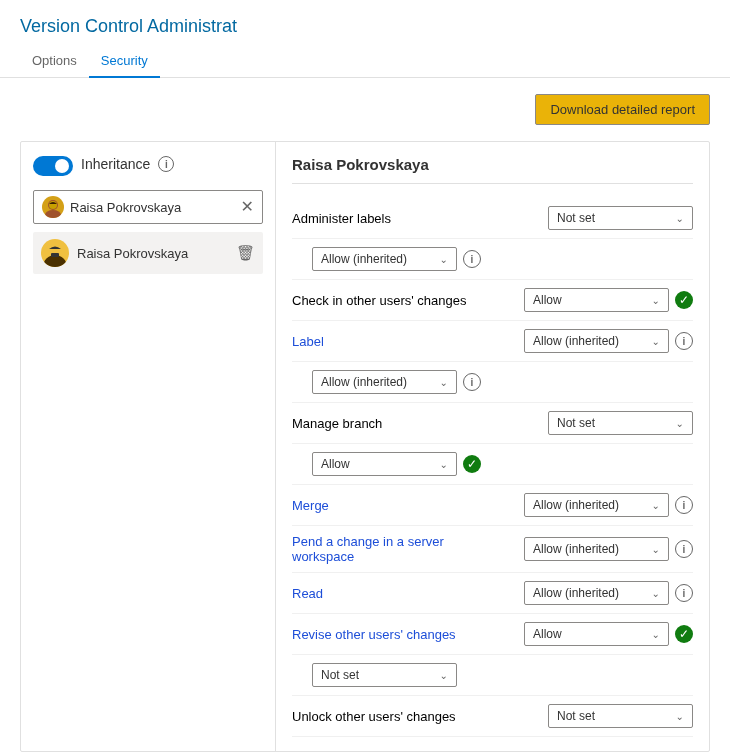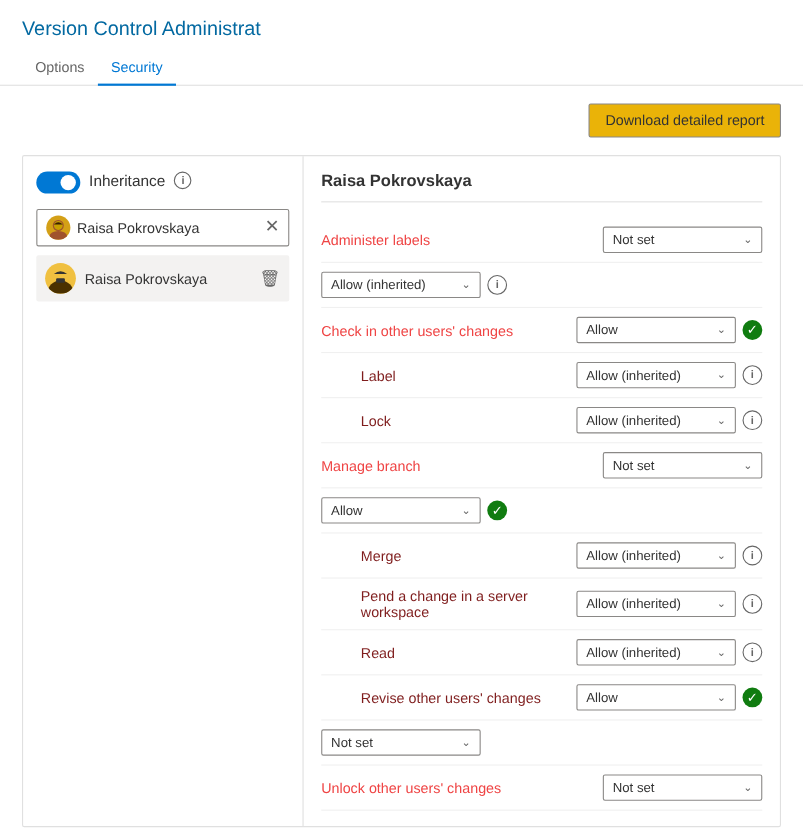--- a/index.html
+++ b/index.html
@@ -41,24 +41,24 @@
     .user-name { flex: 1; font-size: 13px; color: #333; }
     .trash-icon { color: #666; cursor: pointer; font-size: 15px; }
 
     
     .right-panel { flex: 1; padding: 14px 16px; }
 
     .permission-user-title { font-size: 15px; font-weight: 600; color: #333; margin-bottom: 14px; border-bottom: 1px solid #e0e0e0; padding-bottom: 10px; }
 
     .permission-row { display: flex; align-items: center; padding: 8px 0; border-bottom: 1px solid #f0f0f0; }
     .permission-name { flex: 1; font-size: 13px; }
-    .permission-name.inherited { color: #7f1d1d; margin-left: 36px; }
-    .permission-name.normal { color: #ef4444; }
-
-    .dropdown-container { display: flex; align-items: center; gap: 6px; }
+    .permission-name.inherited { color: #1d4ed8; }
+    .permission-name.normal { color: #000000; }
+
+    .dropdown-container { display: flex; align-items: center; gap: 6px; margin-left: 20px; }
     .dropdown { display: flex; align-items: center; border: 1px solid #8a8886; border-radius: 2px; padding: 4px 8px; gap: 6px; min-width: 145px; background: #fff; cursor: pointer; font-size: 12px; color: #333; }
     .dropdown-text { flex: 1; }
     .dropdown-arrow { font-size: 10px; color: #666; }
     .status-icon { width: 18px; height: 18px; border-radius: 50%; display: flex; align-items: center; justify-content: center; font-size: 12px; }
     .status-icon.check { background: #107c10; color: white; }
     .status-icon.info { border: 1.5px solid #666; color: #666; font-size: 10px; font-weight: bold; }
   </style>
 </head>
 <body>
 
@@ -153,21 +153,20 @@
               <span class="permission-name inherited">Label</span>
               <div class="dropdown-container">
                 <div class="dropdown">
                   <span class="dropdown-text">Allow (inherited)</span>
                   <span class="dropdown-arrow">⌄</span>
                 </div>
                 <div class="status-icon info">i</div>
               </div>
             </div>
             <div class="permission-row">
-              <span class="permission-name inherited">Lock</span>
               <div class="dropdown-container">
                 <div class="dropdown">
                   <span class="dropdown-text">Allow (inherited)</span>
                   <span class="dropdown-arrow">⌄</span>
                 </div>
                 <div class="status-icon info">i</div>
               </div>
             </div>
             <div class="permission-row">
               <span class="permission-name normal">Manage branch</span>

